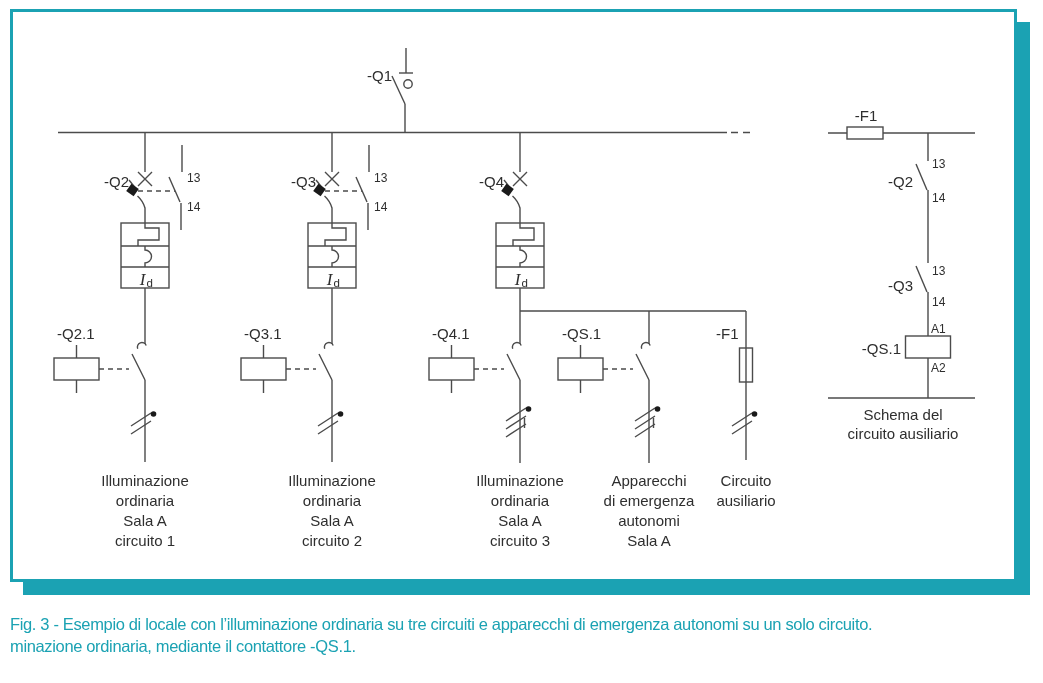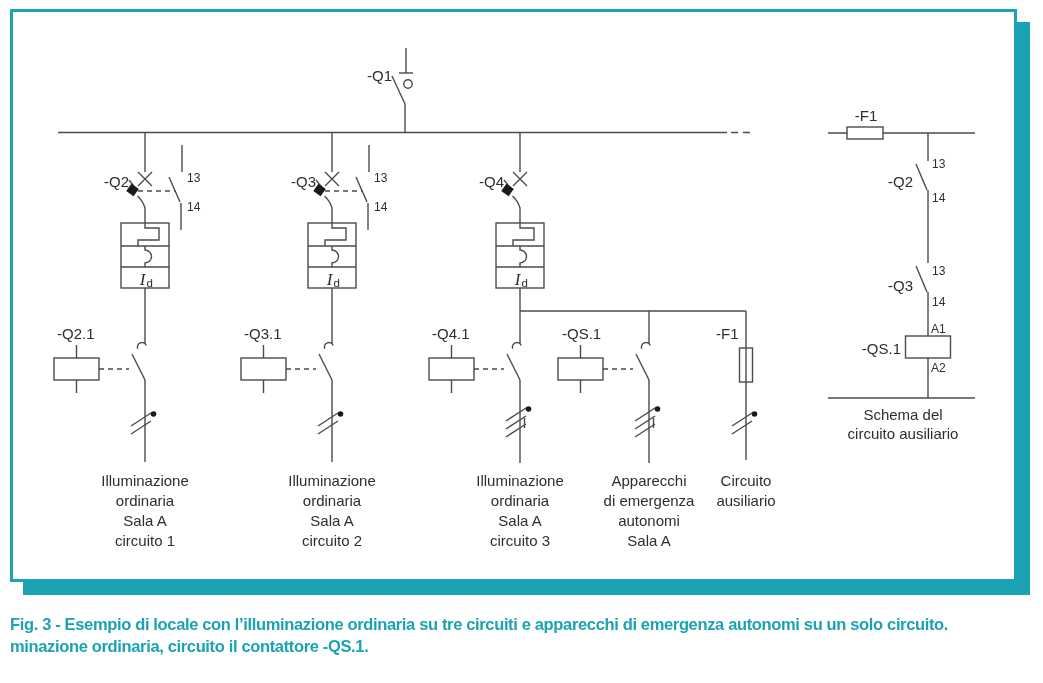--- a/index.html
+++ b/index.html
@@ -23,21 +23,21 @@
   svg.diagram {
     position: absolute;
     left: 0; top: 0;
     width: 1043px; height: 683px;
   }
   .caption {
     position: absolute;
     left: 10px; top: 613px;
     width: 1020px;
     color: var(--accent);
-    font-weight: bold;
+    font-weight: normal;
     font-size: 16.5px;
     line-height: 22px;
     letter-spacing: -0.35px;
     white-space: nowrap;
   }
   text { fill: var(--ink); stroke: none; font-family: "Liberation Sans", sans-serif; }
   .lbl  { font-size: 15px; }
   .sm   { font-size: 12px; }
   .rcdI { font-family: "Liberation Serif", serif; font-style: italic; font-size: 17px; }
   .rcdD { font-size: 11.5px; }
@@ -223,16 +223,16 @@
       <text class="sm" x="931" y="333">A1</text>
       <text class="lbl" x="901" y="354" text-anchor="end">-QS.1</text>
       <text class="sm" x="931" y="372">A2</text>
       <text class="lbl" x="903" y="420" text-anchor="middle">Schema del</text>
       <text class="lbl" x="903" y="439" text-anchor="middle">circuito ausiliario</text>
     </g>
   </svg>
 
   <div class="caption">
     <div>Fig. 3 - Esempio di locale con l’illuminazione ordinaria su tre circuiti e apparecchi di emergenza autonomi su un solo circuito.</div>
-    <div>minazione ordinaria, circuito il contattore -QS.1.</div>
+    <div>minazione ordinaria, mediante il contattore -QS.1.</div>
   </div>
 
 </div>
 
 </body></html>

